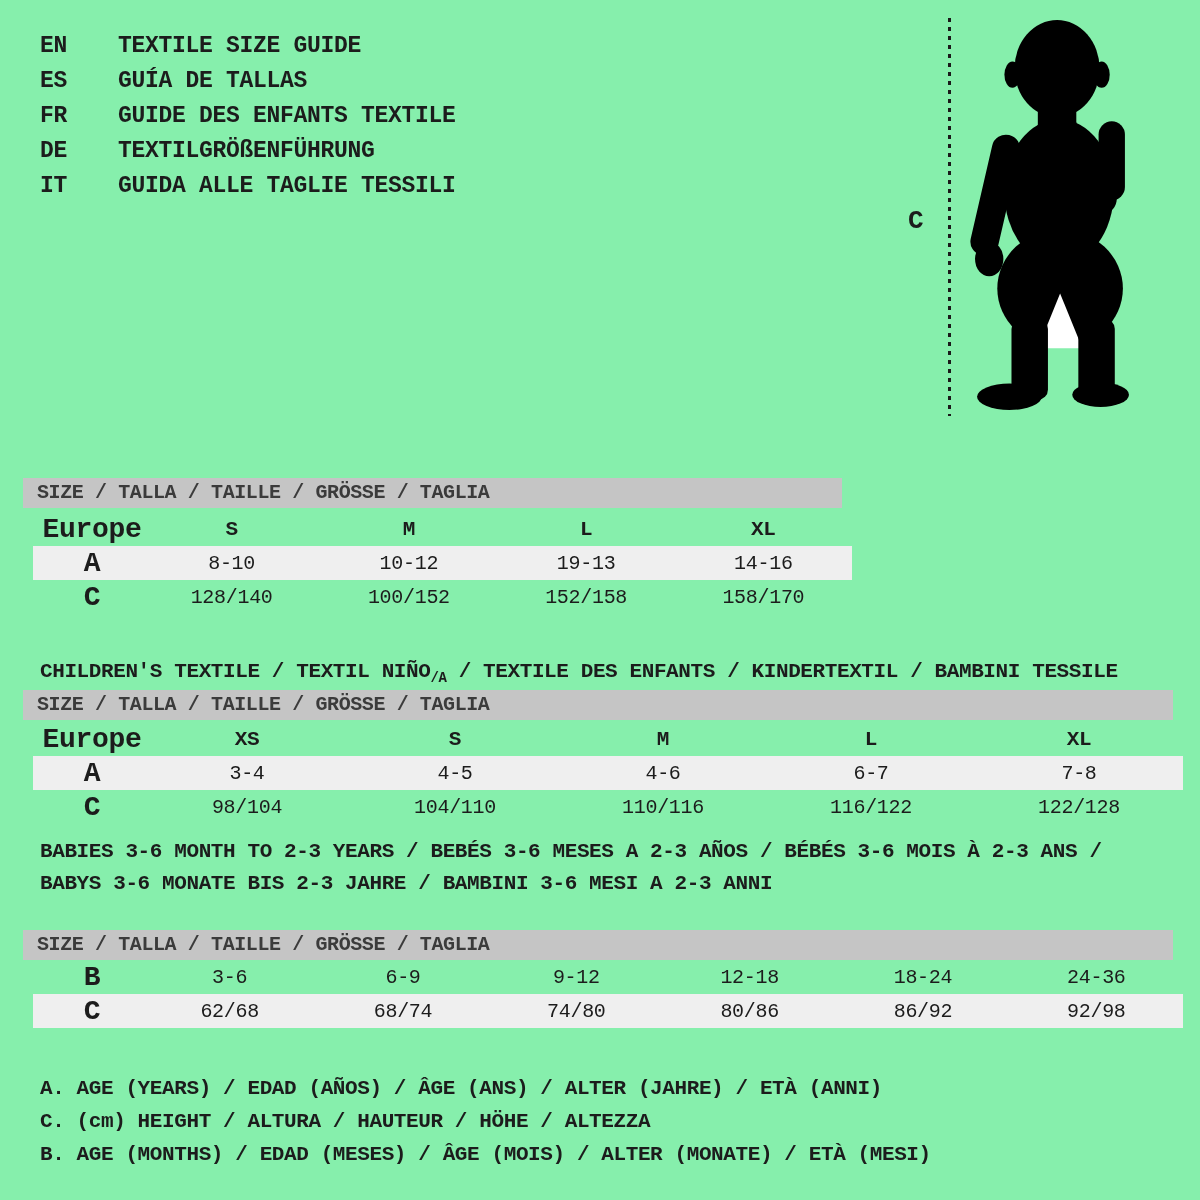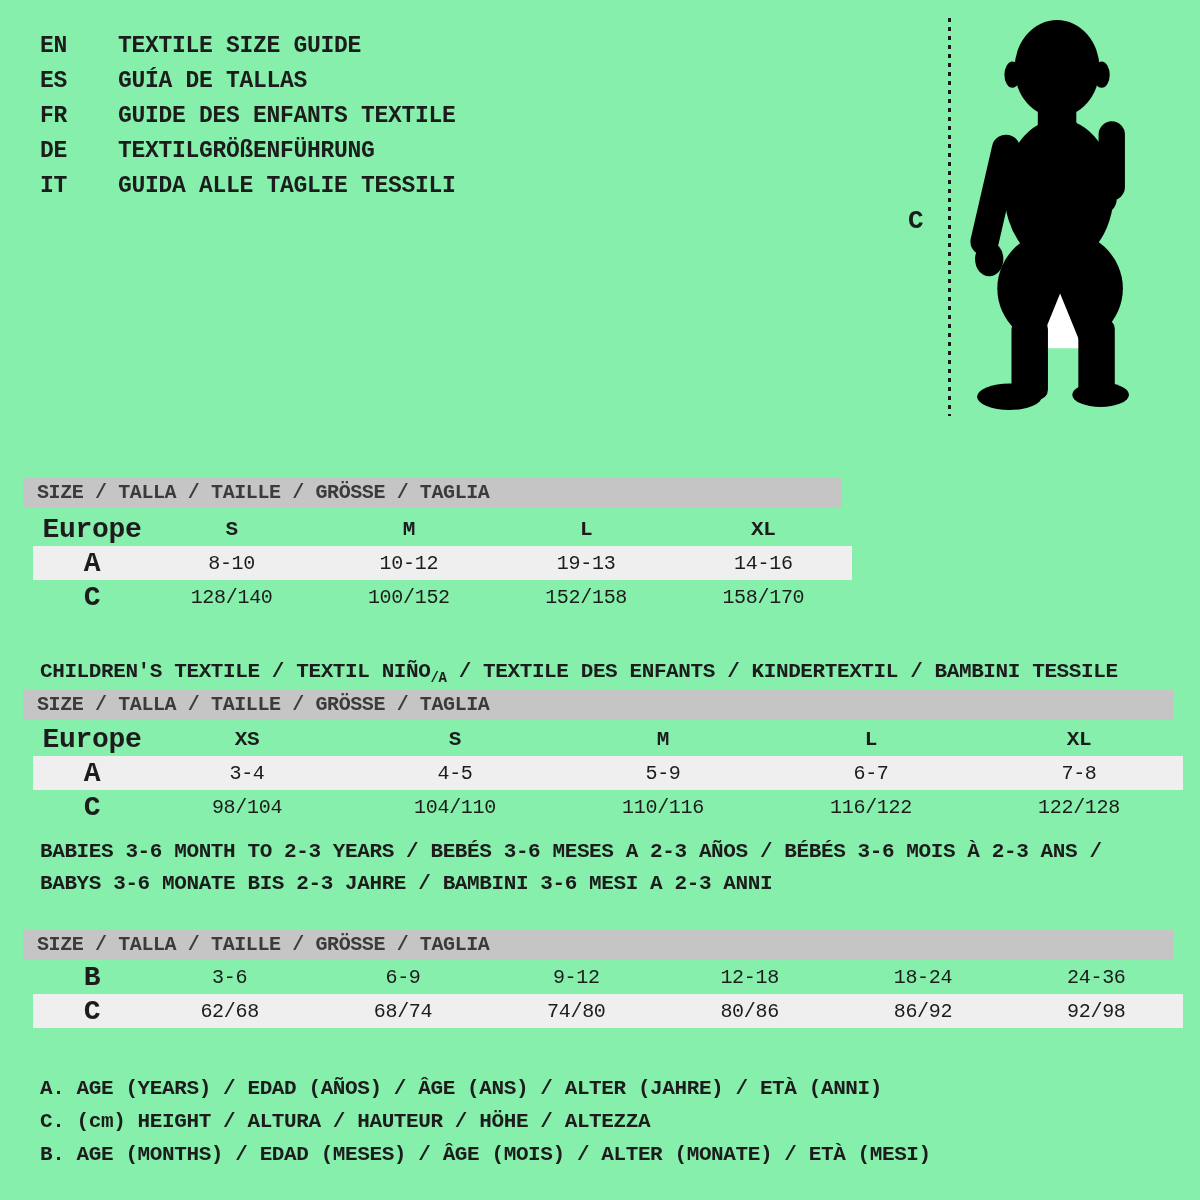--- a/index.html
+++ b/index.html
@@ -125,21 +125,21 @@
       <div class="tc hd">XS</div>
       <div class="tc hd">S</div>
       <div class="tc hd">M</div>
       <div class="tc hd">L</div>
       <div class="tc hd">XL</div>
     </div>
     <div class="tr shaded">
       <div class="tl">A</div>
       <div class="tc">3-4</div>
       <div class="tc">4-5</div>
-      <div class="tc">5-9</div>
+      <div class="tc">4-6</div>
       <div class="tc">6-7</div>
       <div class="tc">7-8</div>
     </div>
     <div class="tr">
       <div class="tl">C</div>
       <div class="tc">98/104</div>
       <div class="tc">104/110</div>
       <div class="tc">110/116</div>
       <div class="tc">116/122</div>
       <div class="tc">122/128</div>

